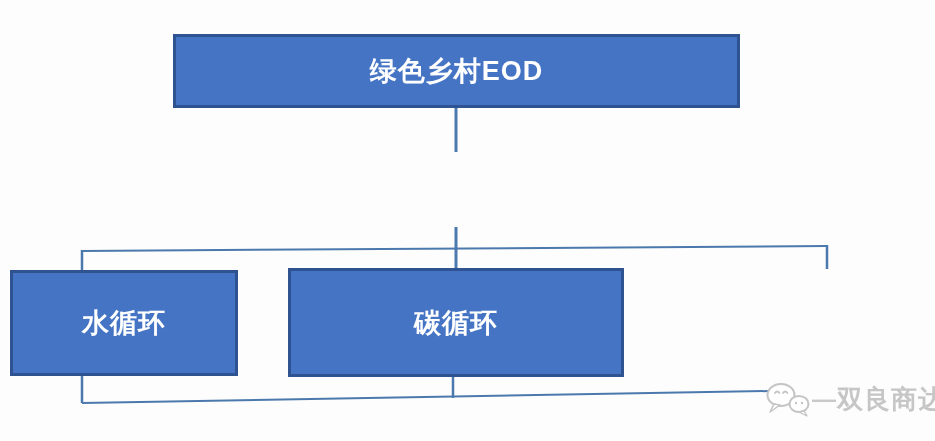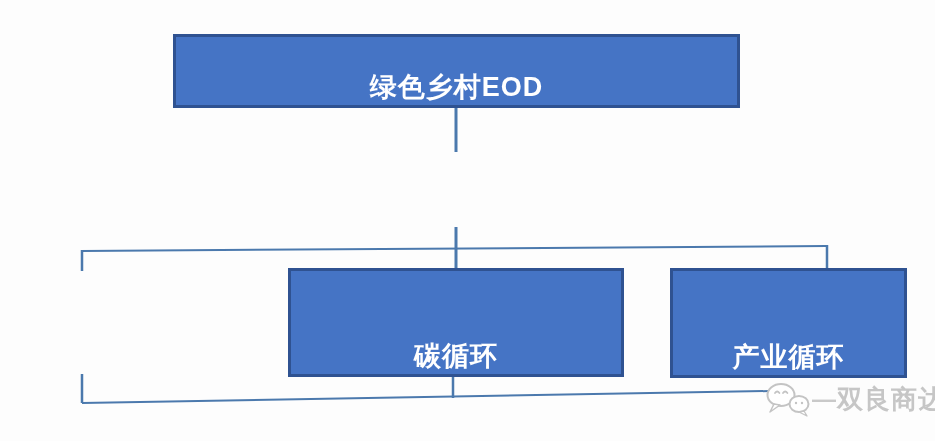--- a/index.html
+++ b/index.html
@@ -9,21 +9,21 @@
     background:#fdfdfd;
     overflow:hidden;
     font-family:"Liberation Sans","DejaVu Sans",sans-serif;
   }
   .connectors{position:absolute;left:0;top:0;width:935px;height:441px;z-index:1;}
   .node{
     position:absolute;
     background:#4574C5;
     border:3px solid #2F5291;
     box-sizing:border-box;
-    display:flex;align-items:flex-end;justify-content:center;
+    display:flex;align-items:center;justify-content:center;
     z-index:2;
   }
   .node .label{
     color:#ffffff;
     font-weight:700;
     font-size:27px;
     letter-spacing:1px;
     white-space:nowrap;
     text-align:center;
   }
@@ -68,28 +68,28 @@
     <line x1="82" y1="374" x2="82" y2="403" stroke="#4B79AD" stroke-width="2.5"></line>
     <line x1="453" y1="374" x2="453" y2="398" stroke="#4B79AD" stroke-width="2.5"></line>
     <line x1="82" y1="403" x2="770" y2="391" stroke="#4B79AD" stroke-width="2"></line>
   </svg>
 
   <div class="node node-root">
     <span class="label">绿色乡村EOD</span>
   </div>
 
 
+  <div class="node node-water">
+    <span class="label">水循环</span>
+  </div>
 
   <div class="node node-carbon">
     <span class="label">碳循环</span>
   </div>
 
-  <div class="node node-industry">
-    <span class="label">产业循环</span>
-  </div>
 
   <div class="watermark">
     <svg width="48" height="36" viewBox="0 0 48 36">
 
       <ellipse cx="17" cy="14" rx="13.5" ry="11" fill="#ffffff" stroke="#c4c4c4" stroke-width="2"></ellipse>
       <path d="M10 23 L6 31 L16 24 Z" fill="#ffffff" stroke="#c4c4c4" stroke-width="1.5" stroke-linejoin="round"></path>
       <path d="M11 12 q2.2 -3 4.4 0" fill="none" stroke="#c4c4c4" stroke-width="1.8" stroke-linecap="round"></path>
       <path d="M19 12 q2.2 -3 4.4 0" fill="none" stroke="#c4c4c4" stroke-width="1.8" stroke-linecap="round"></path>
 
       <ellipse cx="35" cy="23" rx="9.5" ry="8" fill="#ffffff" stroke="#c4c4c4" stroke-width="2"></ellipse>

